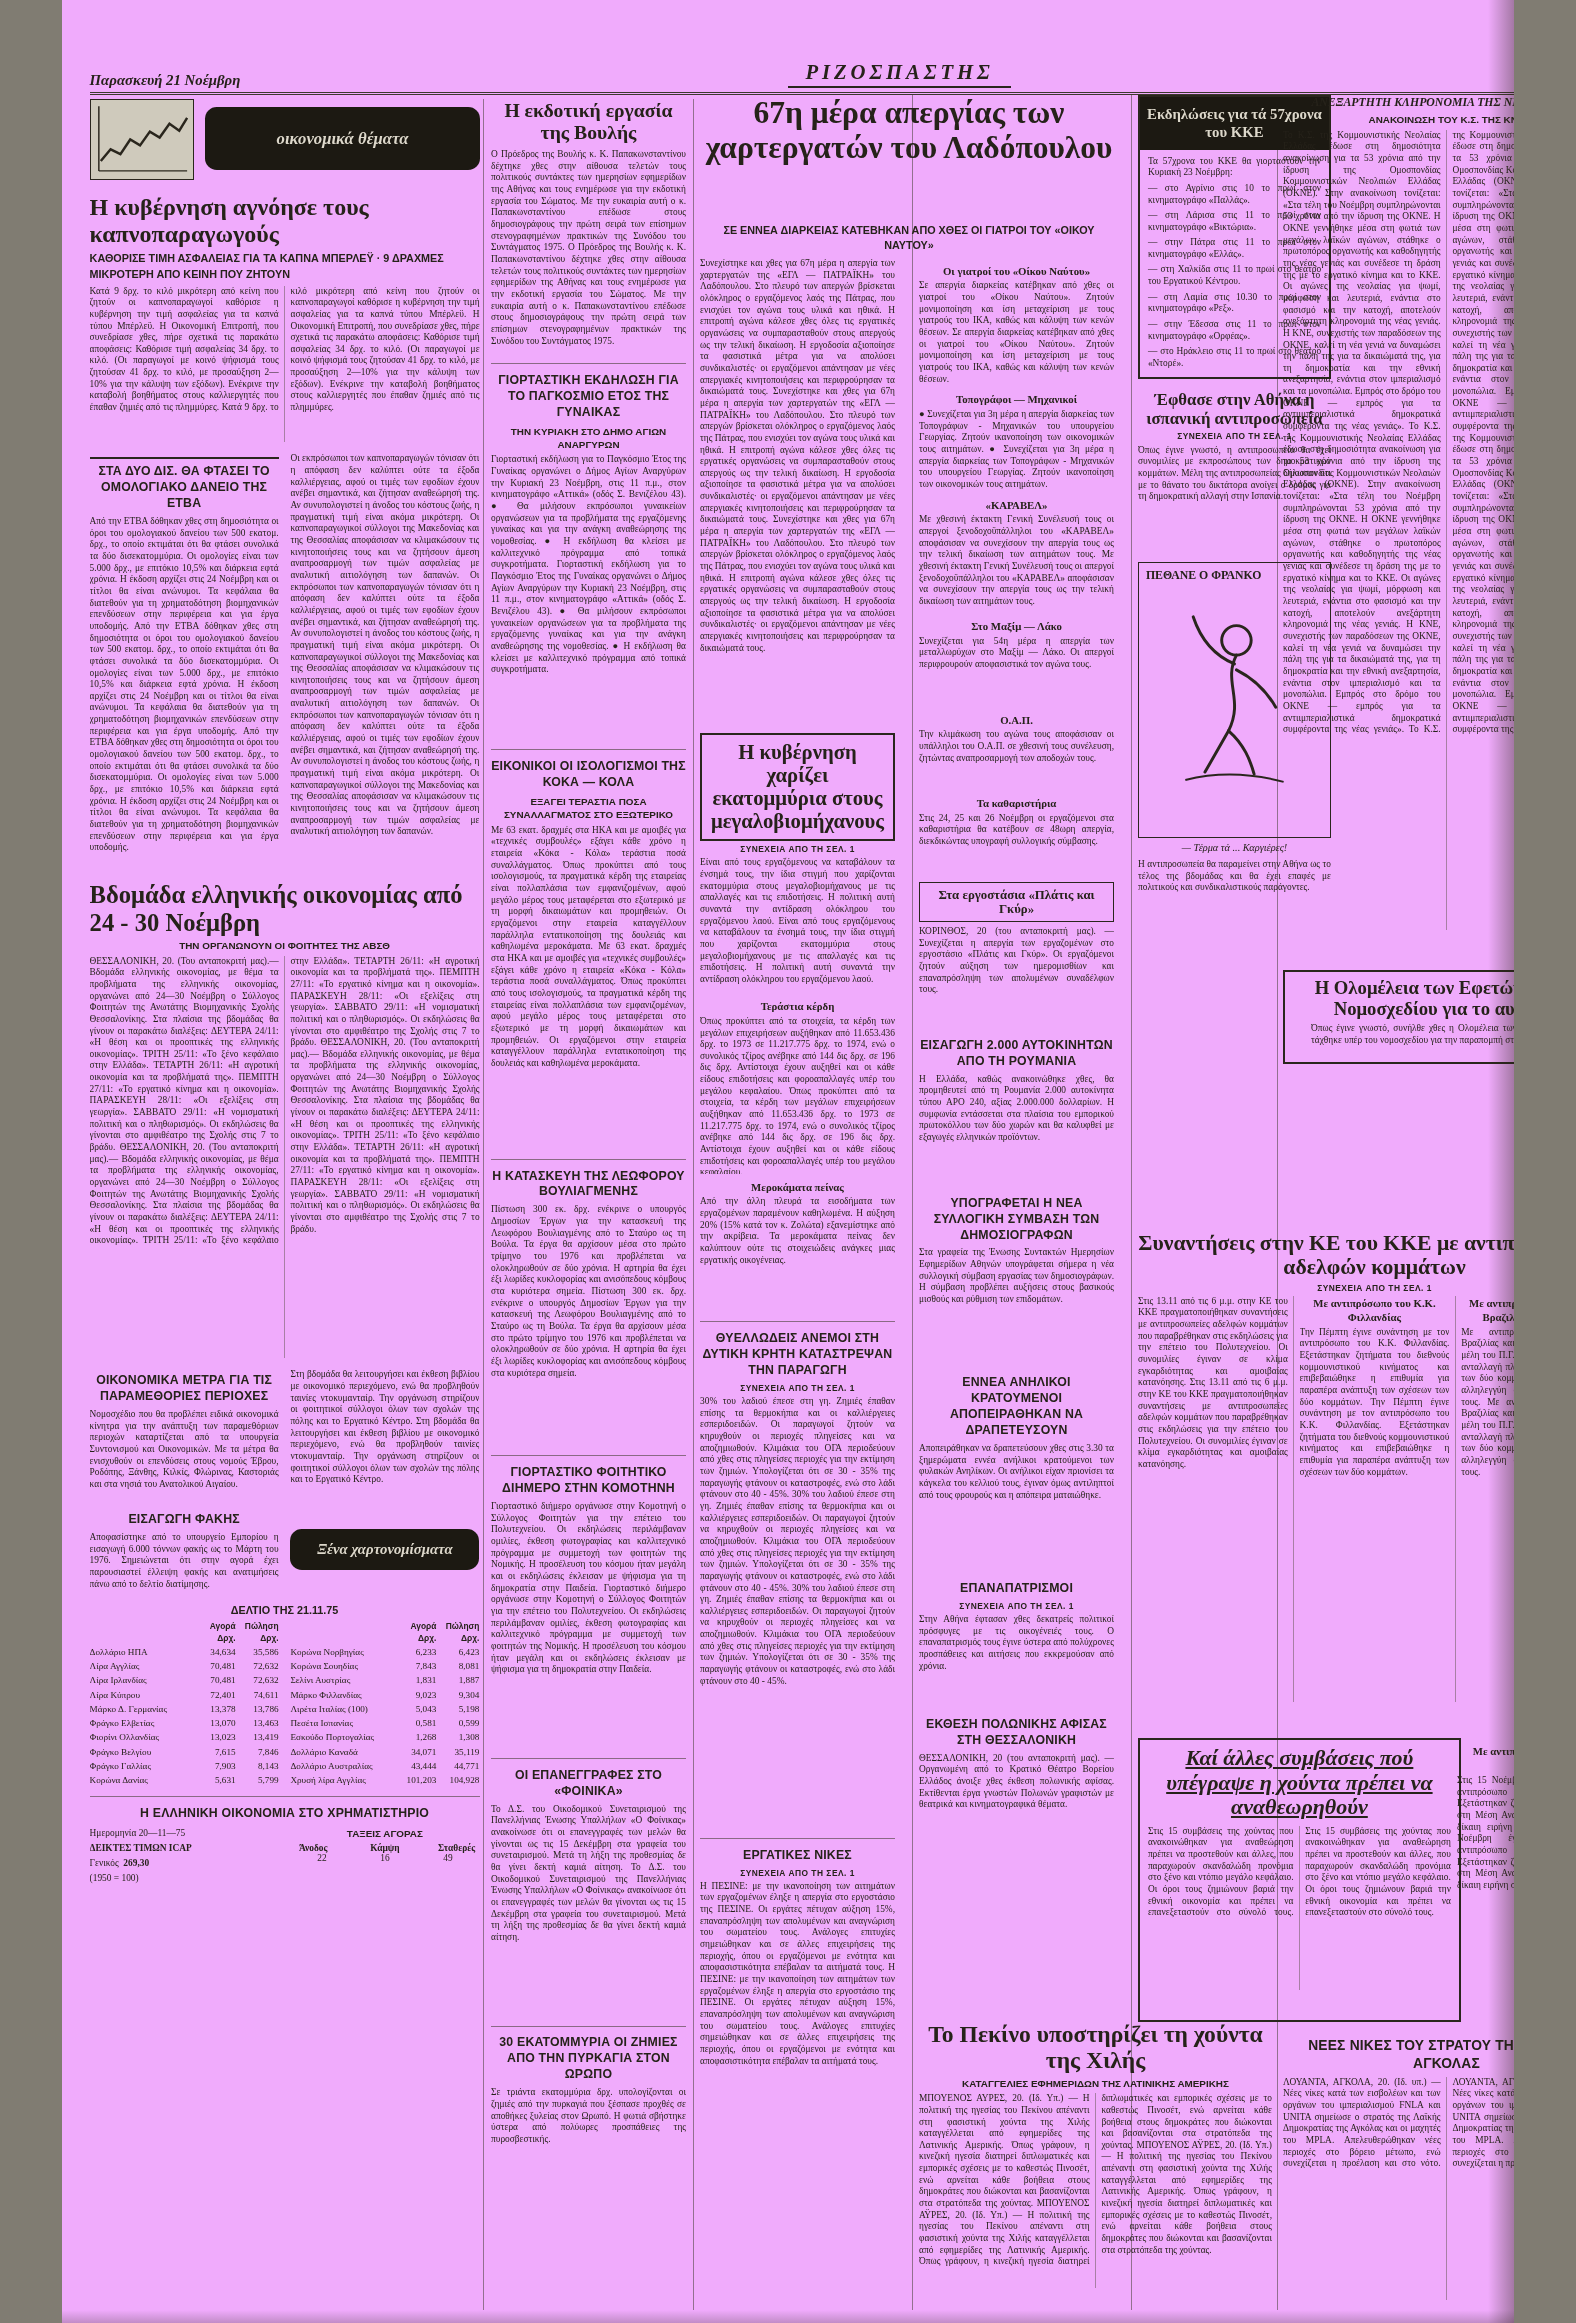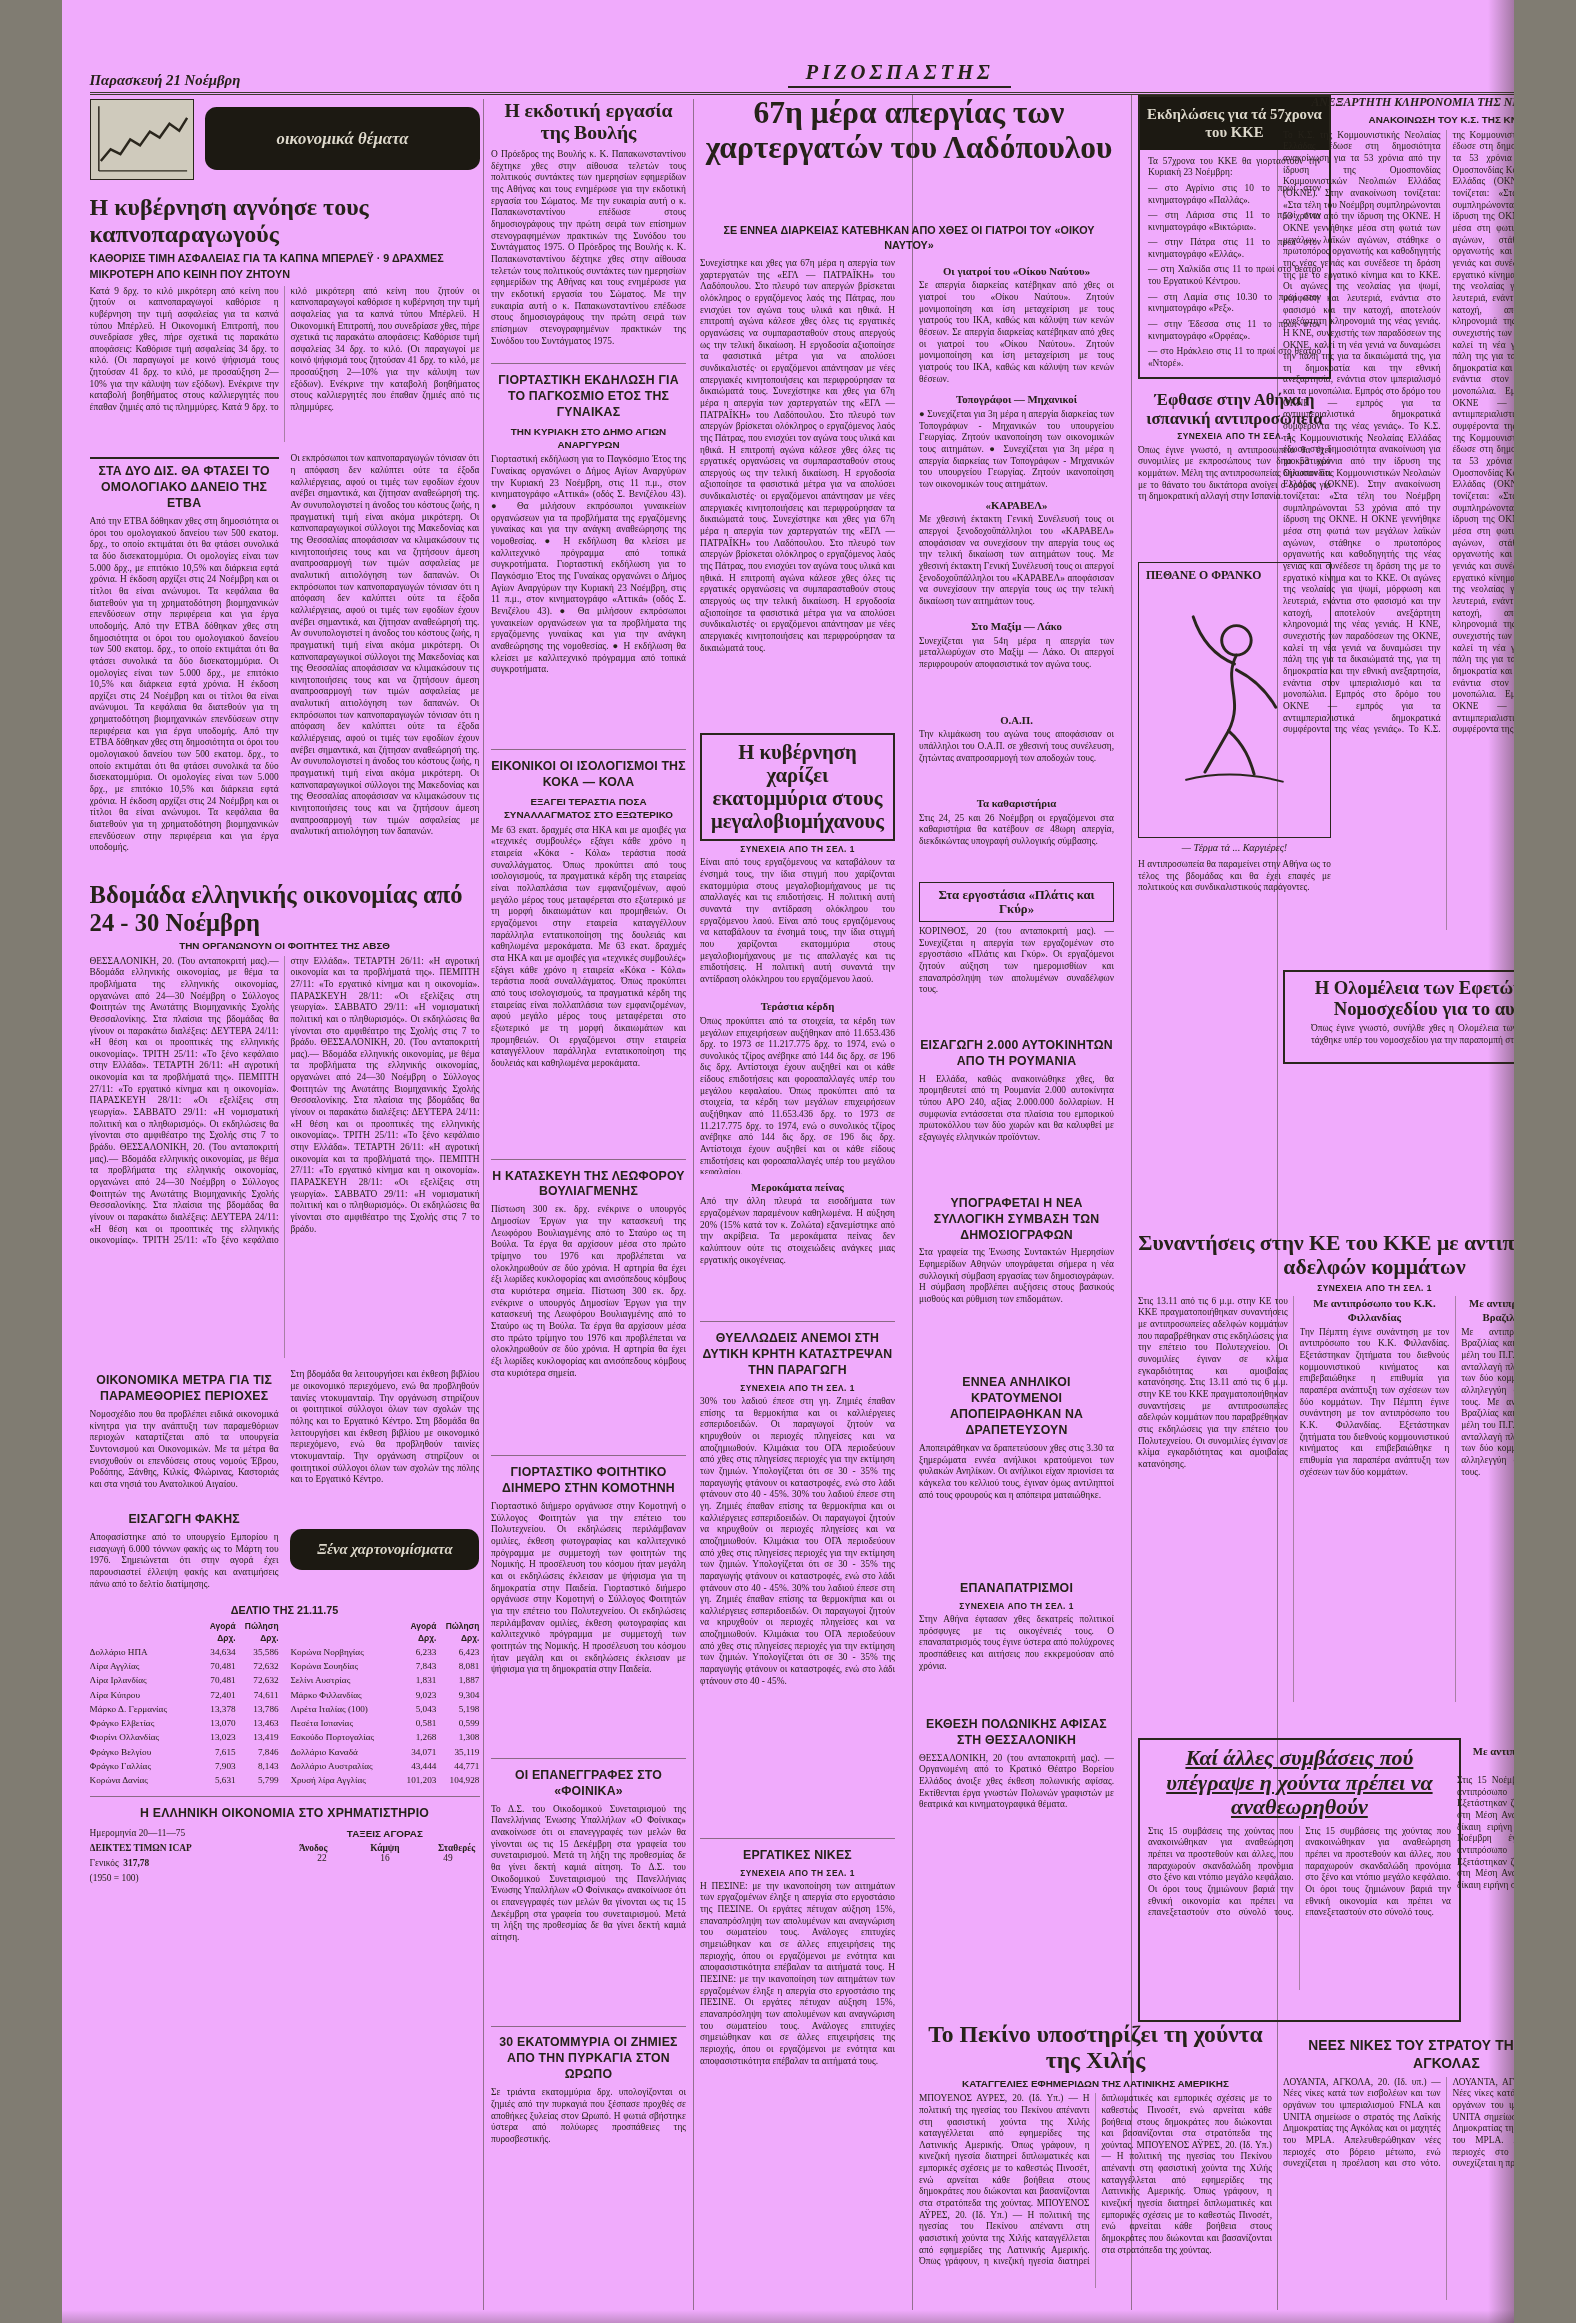--- a/index.html
+++ b/index.html
@@ -233,21 +233,21 @@
           </div>
       </div>
     </div>
 
     <hr class="hrule">
     <div class="head-sm">Η ΕΛΛΗΝΙΚΗ ΟΙΚΟΝΟΜΙΑ ΣΤΟ ΧΡΗΜΑΤΙΣΤΗΡΙΟ</div>
     <div class="row2">
       <div class="subcol" style="font-size:9.4px;line-height:1.6;">
         <div>Ημερομηνία 20—11—75</div>
         <div style="font-weight:bold;">ΔΕΙΚΤΕΣ ΤΙΜΩΝ ICAP</div>
-        <div><span>Γενικός</span>&nbsp;&nbsp;<b>317,78</b></div>
+        <div><span>Γενικός</span>&nbsp;&nbsp;<b>269,30</b></div>
         <div>(1950 = 100)</div>
       </div>
       <div class="subcol">
         <div class="center" style="font:bold 9.9px 'Liberation Sans',sans-serif;margin:2px 0 3.9px;">ΤΑΞΕΙΣ ΑΓΟΡΑΣ</div>
         <div class="mini3" style="font-weight:bold;gap:26px;">
           <span>Άνοδος</span>
             <span>Κάμψη</span>
             <span>Σταθερές</span>
         </div>
         <div class="mini3">

